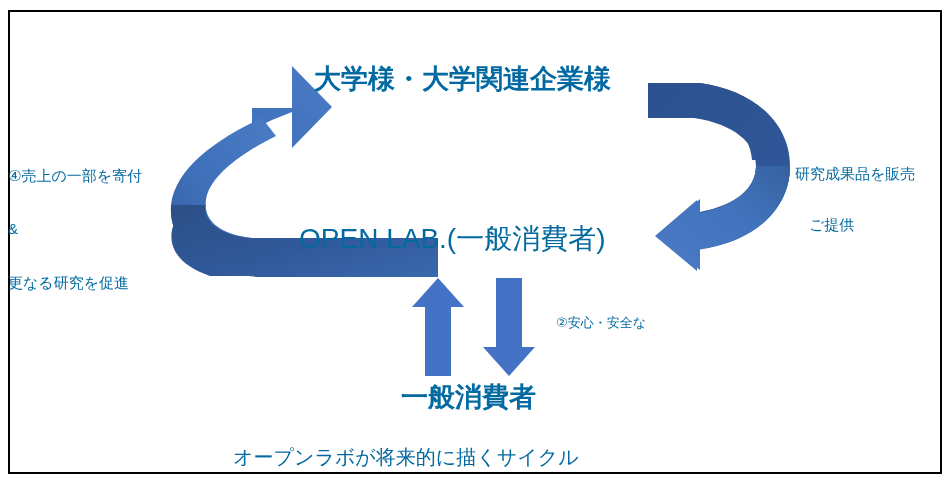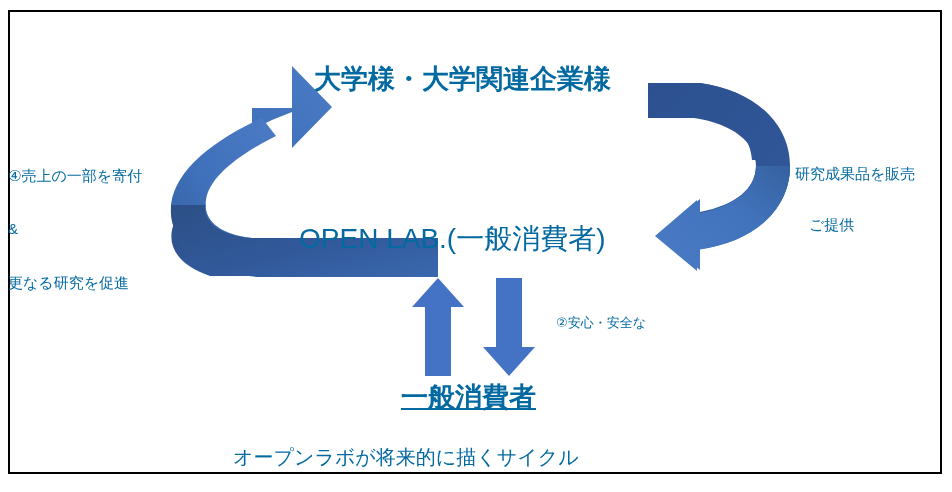--- a/index.html
+++ b/index.html
@@ -54,21 +54,20 @@
     top: 222px;
     font-size: 28px;
     font-weight: normal;
     letter-spacing: 0px;
   }
   #title-consumer {
     left: 401px;
     top: 382px;
     font-size: 27px;
     font-weight: bold;
-    text-decoration: underline;
   }
   #caption-cycle {
     left: 233px;
     top: 446px;
     font-size: 20px;
     font-weight: normal;
   }
   
   #label-step-4 {
     left: 8px;

